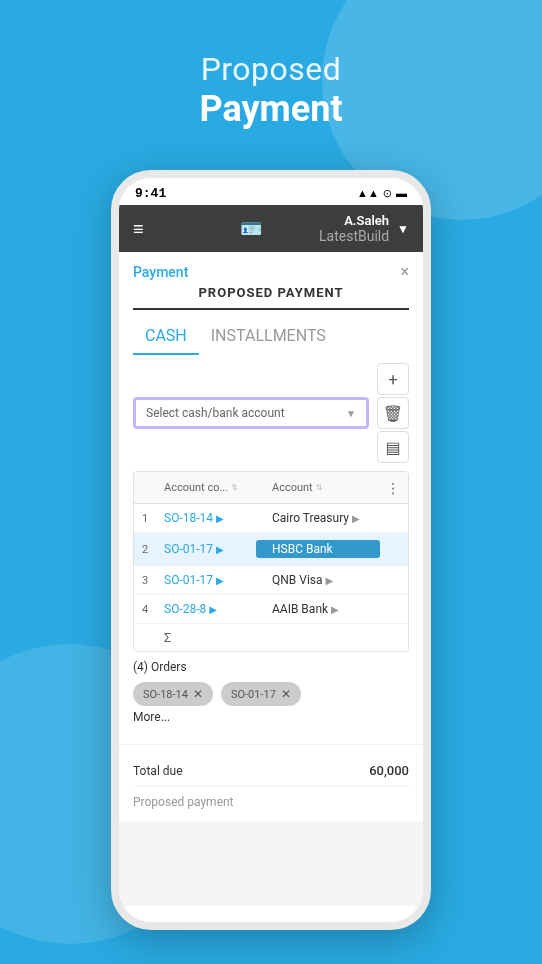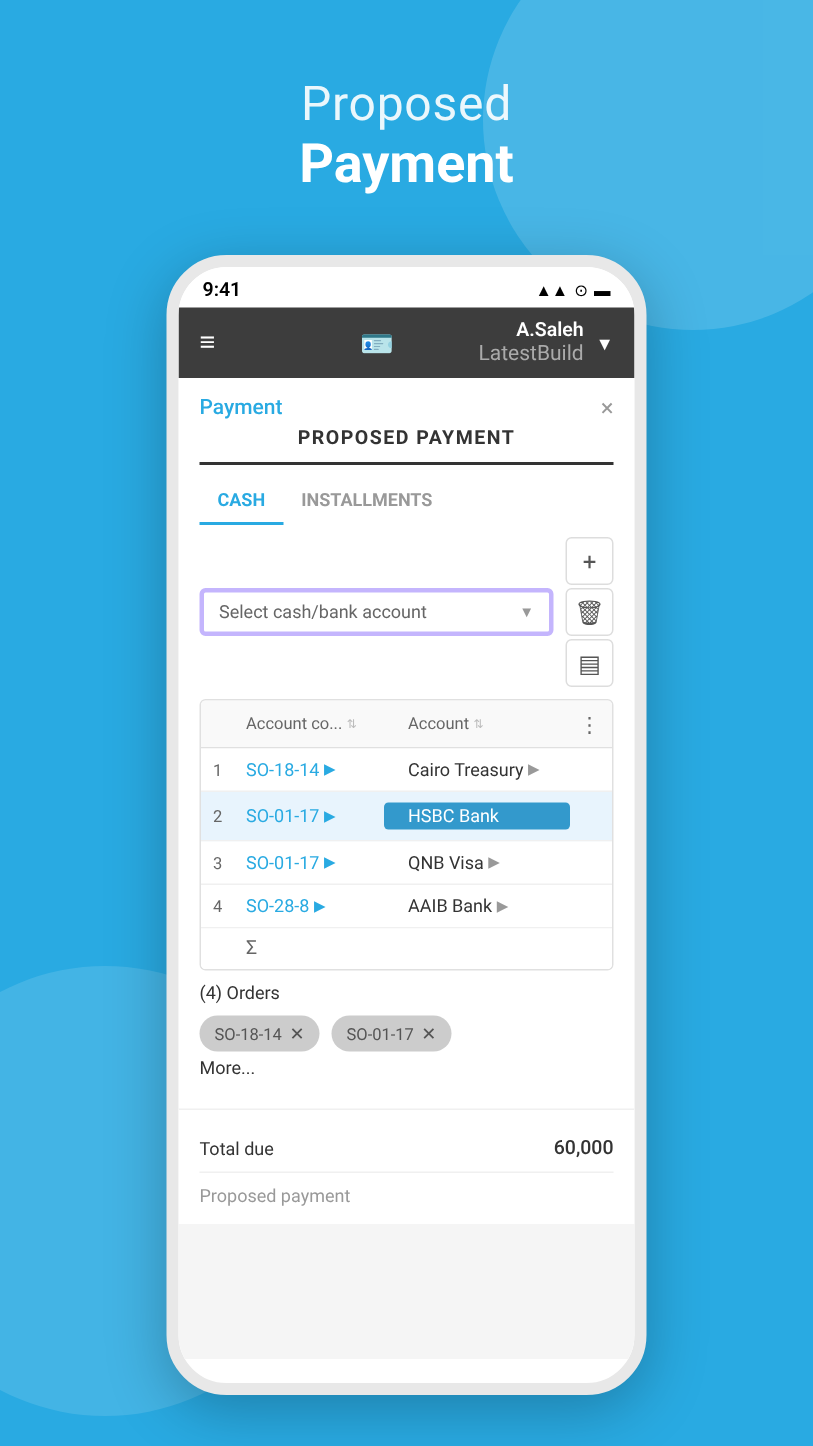--- a/index.html
+++ b/index.html
@@ -73,20 +73,21 @@
       background: #fff;
       padding: 8px 16px 4px;
       display: flex;
       justify-content: space-between;
       align-items: center;
     }
     .status-bar .time {
       font-size: 13px;
       font-weight: 600;
       color: #000;
+      font-family: Liberation Mono, monospace;
     }
     .status-icons {
       display: flex;
       gap: 4px;
       align-items: center;
     }
     .status-icons span {
       font-size: 11px;
       color: #000;
     }
@@ -175,22 +176,22 @@
     }
 
     
     .tabs {
       display: flex;
       padding: 0 14px;
       margin-top: 8px;
     }
     .tab {
       padding: 8px 12px;
-      font-size: 12px;
-      font-weight: 700;
+      font-size: 16px;
+      font-weight: 400;
       color: #999;
       cursor: pointer;
       border-bottom: 2px solid transparent;
     }
     .tab.active {
       color: #29aae2;
       border-bottom: 2px solid #29aae2;
     }
 
     

